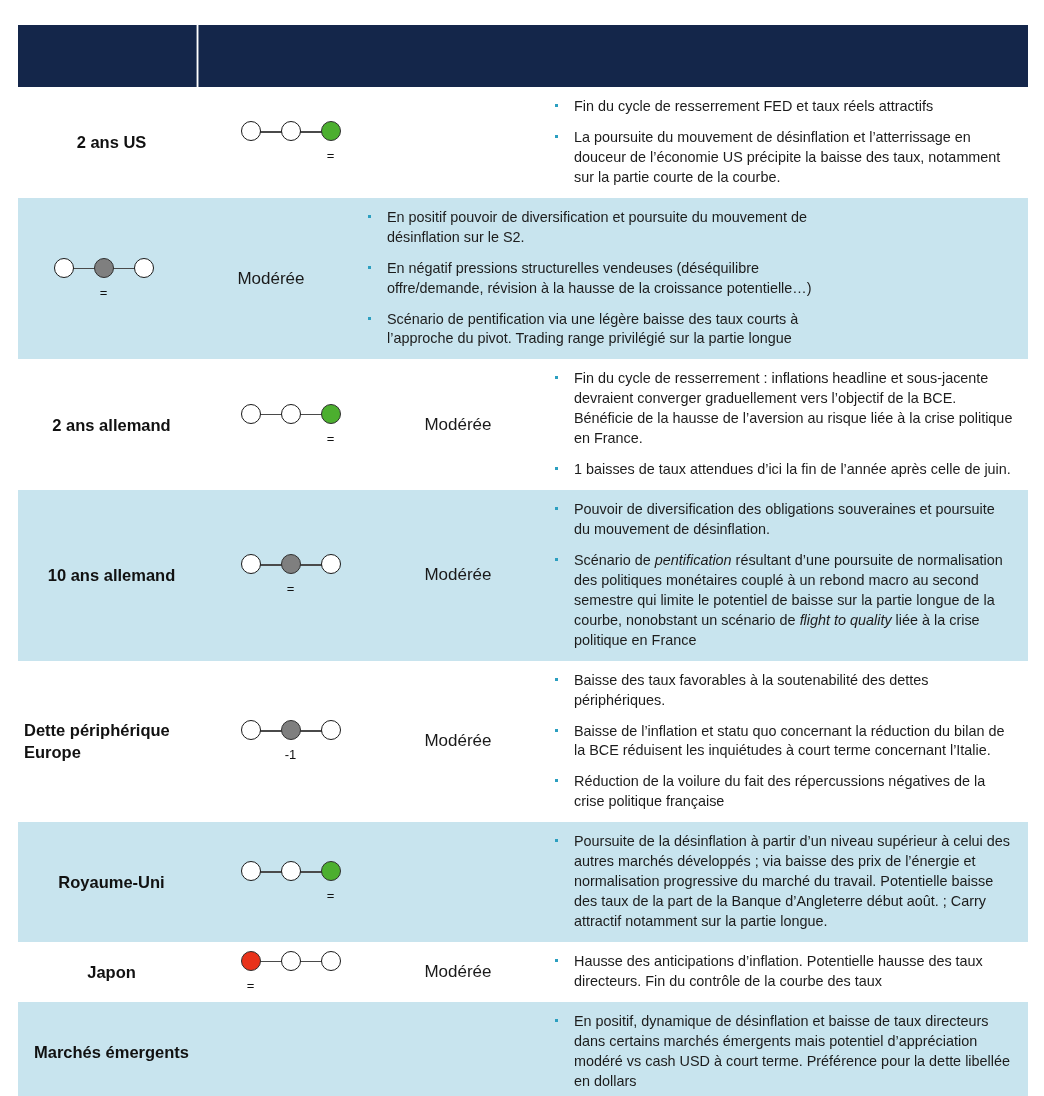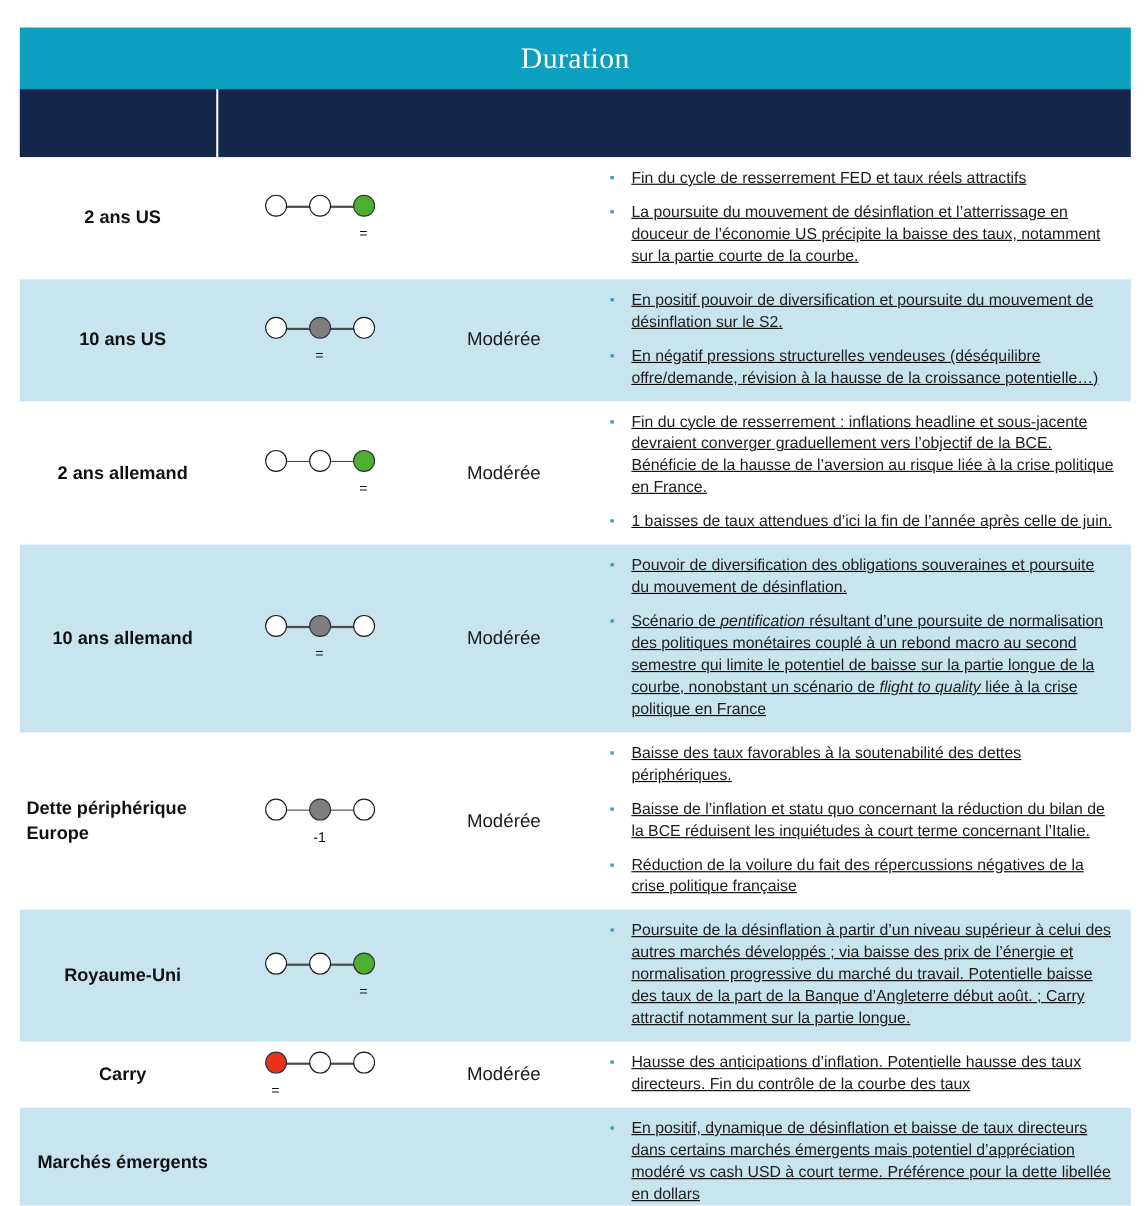--- a/index.html
+++ b/index.html
@@ -52,21 +52,20 @@
     line-height:1.35;padding:0 6px;
   }
   .cell-mt{align-items:center;justify-content:center;}
   .cell-cv{
     align-items:center;justify-content:center;
     font-size:17px;color:#1a1a1a;font-weight:400;
   }
   .cell-cm{
     align-items:center;
     padding:10px 14px 10px 8px;
-    text-decoration:underline;
   }
 
   
   .indicator{position:relative;width:100px;height:42px;}
   .ind-line{
     position:absolute;top:10px;height:1.6px;background:#4a4a4a;
   }
   .ind-line.l1{left:19px;width:22px;}
   .ind-line.l2{left:59px;width:22px;}
   .dot{
@@ -99,23 +98,20 @@
     width:3px;height:3px;background:#2c9fc0;
   }
   em{font-style:italic;}
 </style>
 </head>
 <body>
 
 <div class="sheet">
   <div class="table">
 
-    <div class="title-bar">
-      <div class="title">Duration</div>
-    </div>
 
     <div class="col-head">
       <div class="cell c-seg">SEGMENTS</div>
       <div class="cell c-mt">MOYEN TERME</div>
       <div class="cell c-cv">CONVICTION</div>
       <div class="cell c-cm">COMMENTAIRES</div>
     </div>
 
     <div id="rows-container">
         <div class="row">
@@ -132,36 +128,36 @@
           </div>
           <div class="cell cell-cv c-cv"></div>
           <div class="cell cell-cm c-cm">
             <ul class="bullets">
               <li>Fin du cycle de resserrement FED et taux réels attractifs</li>
               <li>La poursuite du mouvement de désinflation et l’atterrissage en douceur de l’économie US précipite la baisse des taux, notamment sur la partie courte de la courbe.</li>
             </ul>
           </div>
         </div>
         <div class="row alt">
-          <div class="cell cell-seg c-seg">10 ans US</div>
           <div class="cell cell-mt c-mt">
             <div class="indicator">
               <div class="ind-line l1"></div>
               <div class="ind-line l2"></div>
               <div class="dot p0"></div>
               <div class="dot p1 grey"></div>
               <div class="dot p2"></div>
               <div class="ind-label p1">=</div>
             </div>
           </div>
           <div class="cell cell-cv c-cv">Modérée</div>
           <div class="cell cell-cm c-cm">
             <ul class="bullets">
               <li>En positif pouvoir de diversification et poursuite du mouvement de désinflation sur le S2.</li>
               <li>En négatif pressions structurelles vendeuses (déséquilibre offre/demande, révision à la hausse de la croissance potentielle…)</li>
+              <li>Scénario de pentification via une légère baisse des taux courts à l’approche du pivot. Trading range privilégié sur la partie longue</li>
             </ul>
           </div>
         </div>
         <div class="row">
           <div class="cell cell-seg c-seg">2 ans allemand</div>
           <div class="cell cell-mt c-mt">
             <div class="indicator">
               <div class="ind-line l1"></div>
               <div class="ind-line l2"></div>
               <div class="dot p0"></div>
@@ -232,21 +228,21 @@
             </div>
           </div>
           <div class="cell cell-cv c-cv"></div>
           <div class="cell cell-cm c-cm">
             <ul class="bullets">
               <li>Poursuite de la désinflation à partir d’un niveau supérieur à celui des autres marchés développés ; via baisse des prix de l’énergie et normalisation progressive du marché du travail. Potentielle baisse des taux de la part de la Banque d’Angleterre début août. ; Carry attractif notamment sur la partie longue.</li>
             </ul>
           </div>
         </div>
         <div class="row">
-          <div class="cell cell-seg c-seg">Carry</div>
+          <div class="cell cell-seg c-seg">Japon</div>
           <div class="cell cell-mt c-mt">
             <div class="indicator">
               <div class="ind-line l1"></div>
               <div class="ind-line l2"></div>
               <div class="dot p0 red"></div>
               <div class="dot p1"></div>
               <div class="dot p2"></div>
               <div class="ind-label p0">=</div>
             </div>
           </div>

